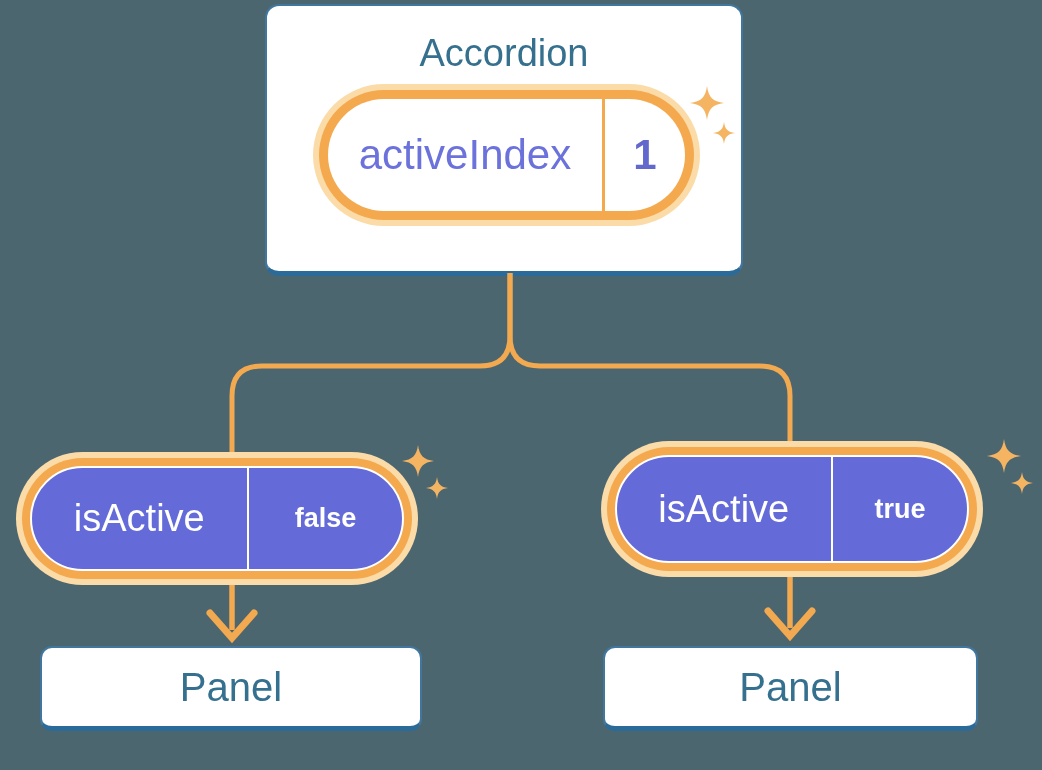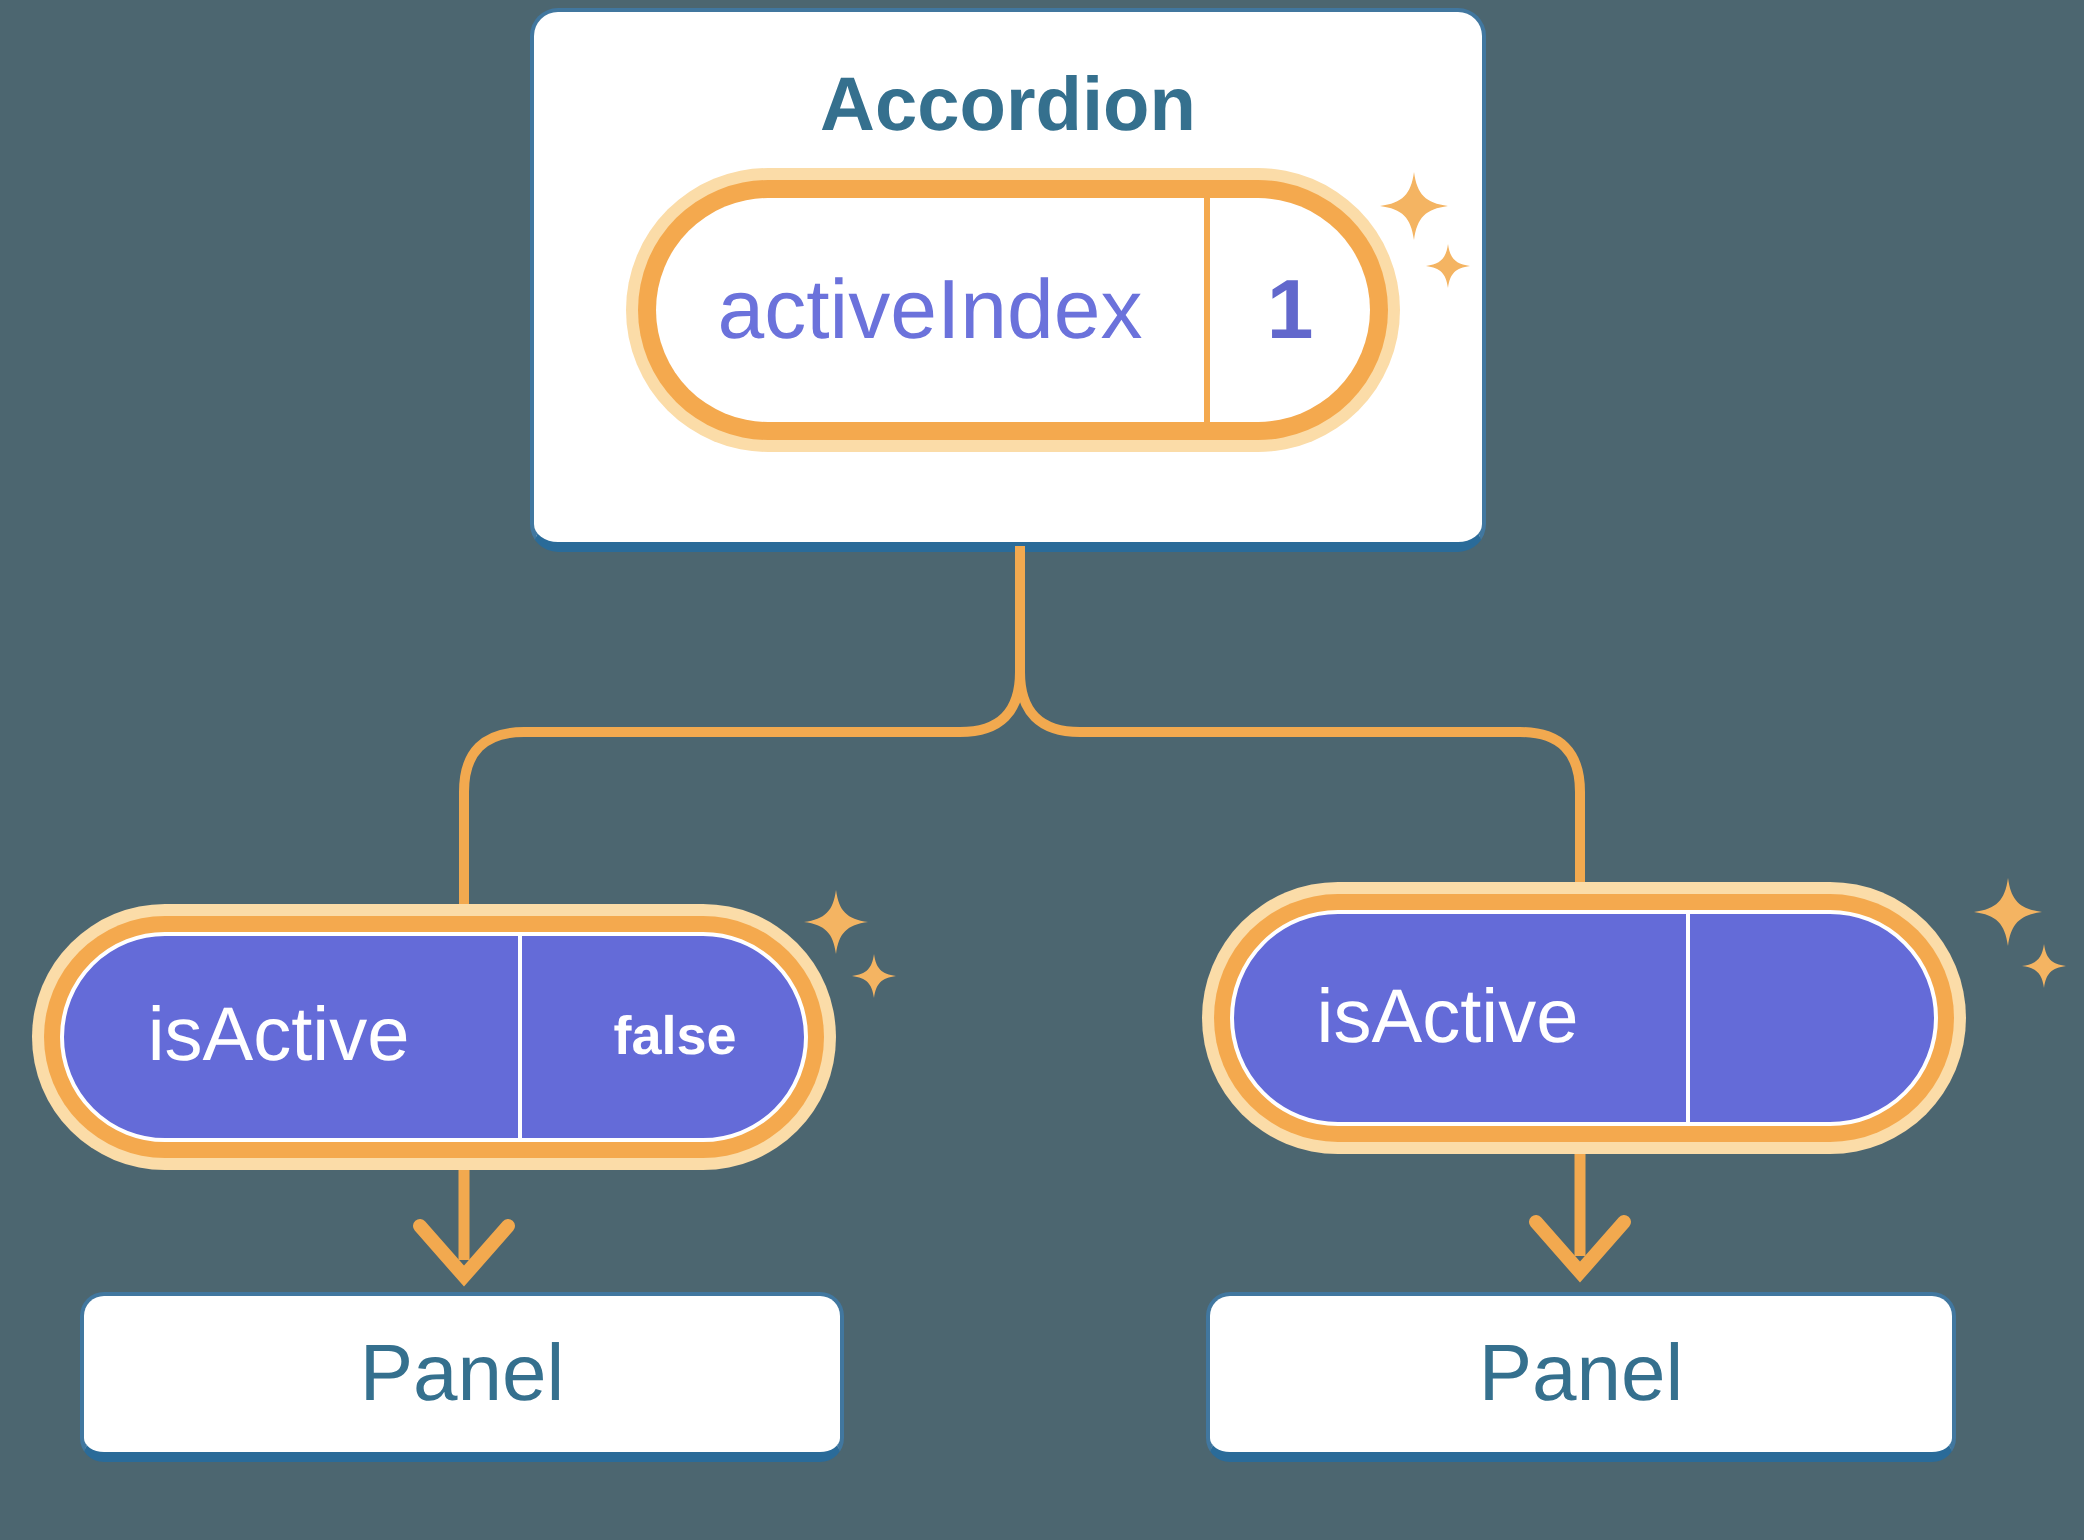--- a/index.html
+++ b/index.html
@@ -30,21 +30,21 @@
     position:absolute;
     background:var(--white);
     border:2.5px solid var(--card-border);
     border-bottom:5px solid var(--card-border-bottom);
     box-sizing:border-box;
     z-index:1;
   }
   .accordion-card{left:265px;top:4px;width:478px;height:272px;border-radius:14px;}
   .card-title{
     margin-top:26px;text-align:center;
-    font-size:38px;line-height:1.15;font-weight:700;
+    font-size:38px;line-height:1.15;font-weight:400;
     color:var(--card-text);
   }
   .panel-card{
     top:646px;height:85px;border-radius:12px;
     display:flex;align-items:center;justify-content:center;
   }
   .panel-left{left:40px;width:382px;}
   .panel-right{left:603px;width:375px;}
   .panel-title{font-size:40px;font-weight:500;color:var(--card-text);}
 
@@ -60,21 +60,21 @@
     border-radius:999px;
     height:100%;box-sizing:border-box;
   }
   .state-glow{left:313px;top:84px;width:387px;height:142px;}
   .state-ring{padding:9px;}
   .pill-body{
     border-radius:999px;height:100%;box-sizing:border-box;
     display:flex;align-items:stretch;overflow:hidden;
   }
   .state-body{background:var(--white);}
-  .purple-body{background:var(--pill-purple);border:2px solid var(--white);gap:12px;}
+  .purple-body{background:var(--pill-purple);border:2px solid var(--white);}
   .pill-cell{display:flex;align-items:center;justify-content:center;}
   .state-label-cell{flex:1;}
   .state-value-cell{width:80px;}
   .state-label{font-size:42px;color:var(--label-purple);}
   .state-value{font-size:42px;font-weight:bold;color:var(--value-purple);}
   .state-divider{width:3px;background:var(--ring-orange);}
 
   .prop-glow-left{left:16px;top:452px;width:402px;height:133px;}
   .prop-glow-right{left:601px;top:441px;width:382px;height:136px;}
   .prop-ring{padding:8px;}
@@ -151,20 +151,23 @@
     </div>
   </div>
 
   <div class="pill-glow prop-glow-right">
     <div class="pill-ring prop-ring">
       <div class="pill-body purple-body">
         <div class="pill-cell prop-label-cell-right">
           <span class="prop-label">isActive</span>
         </div>
         <div class="prop-divider"></div>
+        <div class="pill-cell prop-value-cell">
+          <span class="prop-value">true</span>
+        </div>
       </div>
     </div>
   </div>
 
   <div class="card panel-card panel-left">
     <span class="panel-title">Panel</span>
   </div>
 
   <div class="card panel-card panel-right">
     <span class="panel-title">Panel</span>

